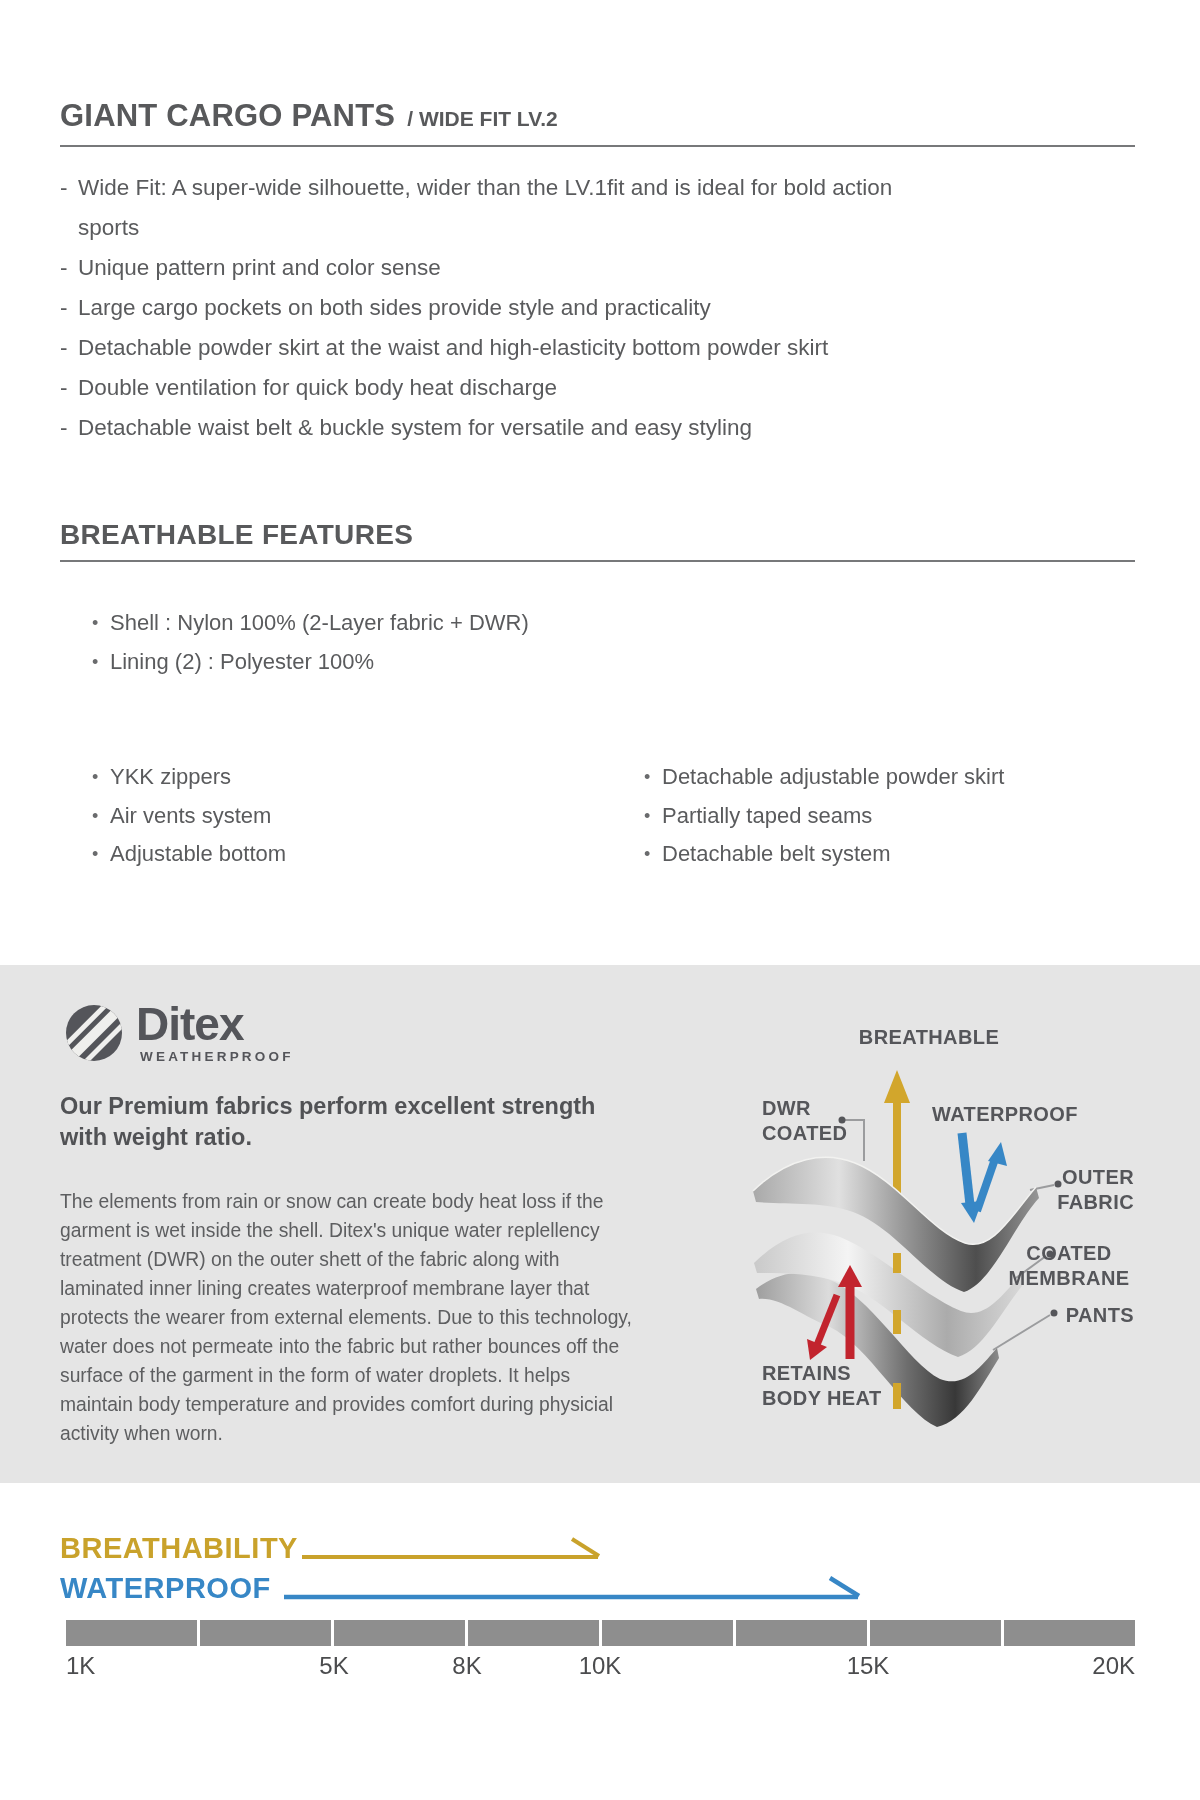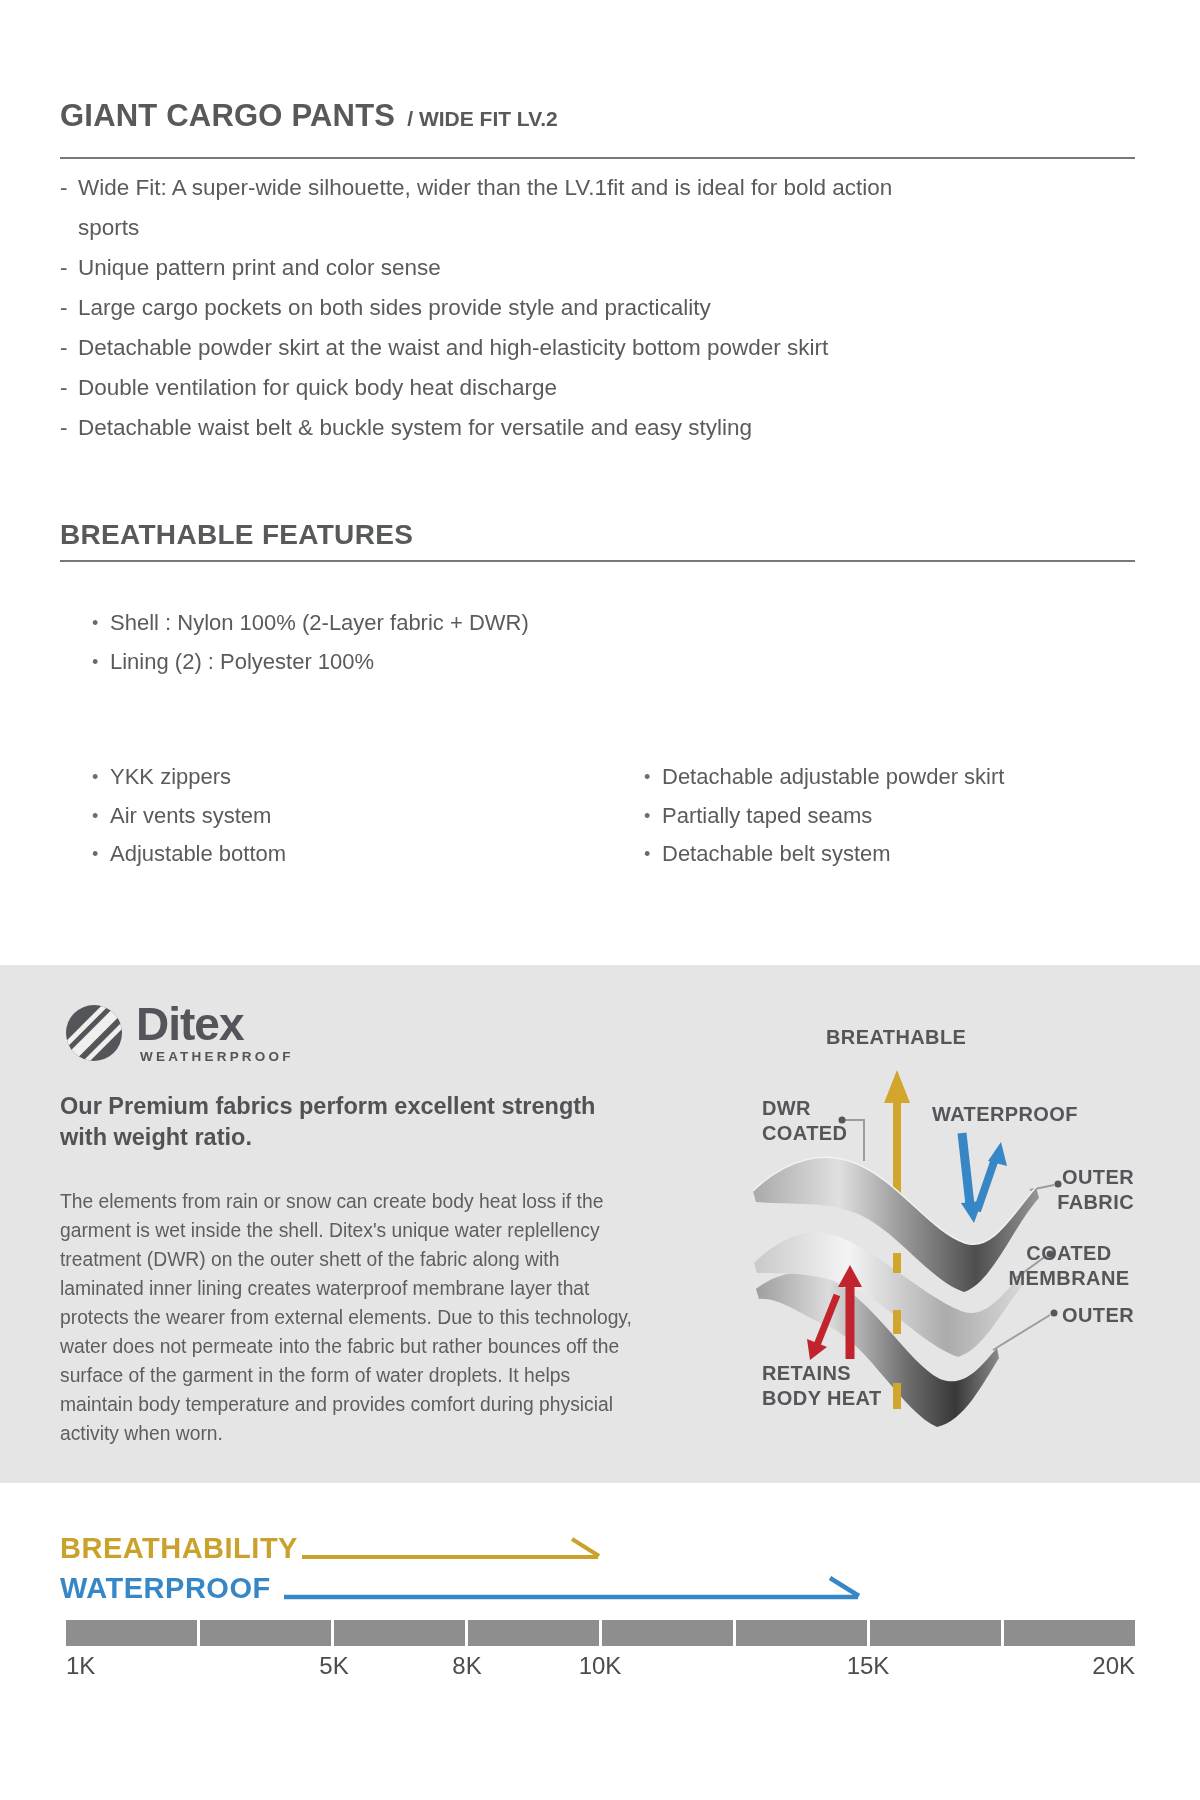--- a/index.html
+++ b/index.html
@@ -1,21 +1,21 @@
 <!DOCTYPE html>
 <html><head>
 <meta charset="utf-8">
 <style>
   html,body{margin:0;padding:0;background:#ffffff;}
   .page{
     position:relative;width:1200px;height:1800px;background:#ffffff;overflow:hidden;
     font-family:"Liberation Sans", sans-serif;color:#58595B;
   }
   
-  .doc-header{position:absolute;left:60px;top:98px;width:1075px;border-bottom:2px solid #77787A;padding-bottom:23px;}
+  .doc-header{position:absolute;left:60px;top:98px;width:1075px;border-bottom:2px solid #77787A;padding-bottom:11px;}
   .doc-title{font-size:31px;font-weight:bold;letter-spacing:.2px;color:#58595B;}
   .doc-subtitle{font-size:21px;font-weight:bold;color:#58595B;margin-left:12px;}
   
   .overview-list{position:absolute;left:60px;top:168px;width:845px;margin:0;padding:0;list-style:none;
     font-size:22.5px;line-height:40px;color:#5A5B5D;}
   .overview-list li{position:relative;padding-left:18px;}
   .overview-list li::before{content:"-";position:absolute;left:0;top:0;}
   
   .tf-header{position:absolute;left:60px;top:519px;width:1075px;border-bottom:2px solid #77787A;padding-bottom:9px;}
   .tf-title{font-size:28px;font-weight:bold;letter-spacing:.3px;color:#58595B;}
@@ -30,21 +30,21 @@
   .logo{position:absolute;left:66px;top:38px;width:320px;height:90px;}
   .logo-mark{position:absolute;left:0;top:2px;width:56px;height:56px;}
   .logo-word{position:absolute;left:70px;top:-6px;font-size:46px;font-weight:bold;letter-spacing:-1px;color:#54555A;}
   .logo-tag{position:absolute;left:74px;top:46px;font-size:13.5px;font-weight:bold;letter-spacing:3.2px;color:#54555A;}
   .ditex-lead{position:absolute;left:60px;top:126px;width:585px;font-size:23.5px;font-weight:bold;line-height:31px;color:#515255;}
   .ditex-body{position:absolute;left:60px;top:222px;width:585px;font-size:19.3px;line-height:29px;color:#5D5E60;}
   
   .diagram{position:absolute;left:640px;top:0;width:560px;height:518px;}
   .diagram svg{position:absolute;left:0;top:0;}
   .dg-label{position:absolute;font-size:20px;font-weight:bold;letter-spacing:.4px;color:#55565A;line-height:25px;}
-  .lbl-breathable{left:186px;top:60px;width:190px;text-align:left;}
+  .lbl-breathable{left:194px;top:60px;width:190px;text-align:center;}
   .lbl-dwr{left:122px;top:131px;width:95px;}
   .lbl-waterproof{left:292px;top:137px;width:240px;}
   .lbl-outer{right:66px;top:200px;width:90px;text-align:right;}
   .lbl-membrane{right:66px;top:276px;width:130px;text-align:center;}
   .lbl-lining{right:66px;top:338px;width:120px;text-align:right;}
   .lbl-retains{left:122px;top:396px;width:125px;}
   
   .perf-breath{position:absolute;left:60px;top:1532px;font-size:29px;font-weight:bold;letter-spacing:.5px;color:#C9A22B;}
   .perf-water{position:absolute;left:60px;top:1572px;font-size:29px;font-weight:bold;letter-spacing:.5px;color:#3787C6;}
   .perf-lines{position:absolute;left:0;top:1520px;}
@@ -193,21 +193,21 @@
           <line x1="197" y1="330" x2="177" y2="380" stroke="#C2242E" stroke-width="7"></line>
           <polygon points="170,395 167,374 187,382" fill="#C2242E"></polygon>
         </g>
       </svg>
 
       <div class="dg-label lbl-breathable">BREATHABLE</div>
       <div class="dg-label lbl-dwr">DWR COATED</div>
       <div class="dg-label lbl-waterproof">WATERPROOF</div>
       <div class="dg-label lbl-outer">OUTER FABRIC</div>
       <div class="dg-label lbl-membrane">COATED MEMBRANE</div>
-      <div class="dg-label lbl-lining">OUTER</div>
+      <div class="dg-label lbl-lining">PANTS</div>
       <div class="dg-label lbl-retains">RETAINS BODY HEAT</div>
     </div>
   </div>
 
   <div class="perf-breath">BREATHABILITY</div>
   <div class="perf-water">WATERPROOF</div>
 
   <svg class="perf-lines" width="1200" height="95" viewBox="0 0 1200 95">
     <path d="M302,37 L598,37" stroke="#C9A22B" stroke-width="4" fill="none"></path>
     <path d="M572,19 L599,36" stroke="#C9A22B" stroke-width="4" fill="none"></path>

